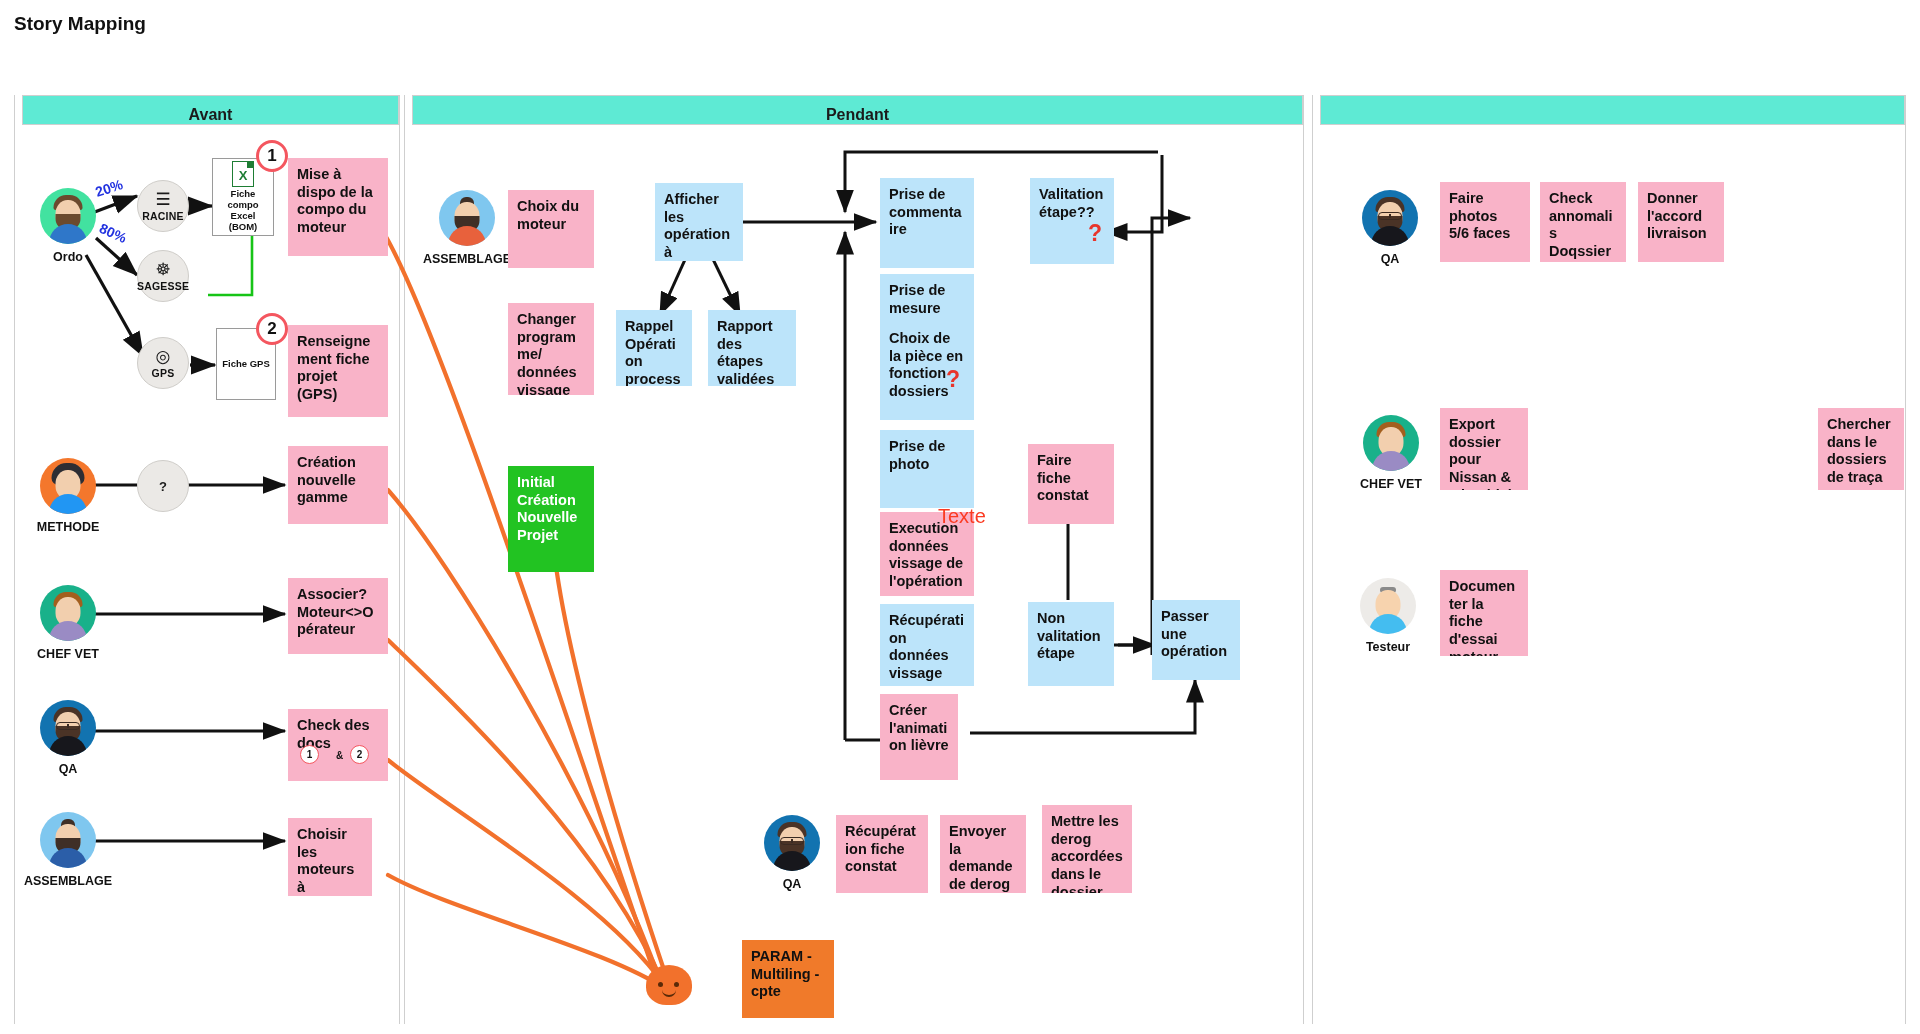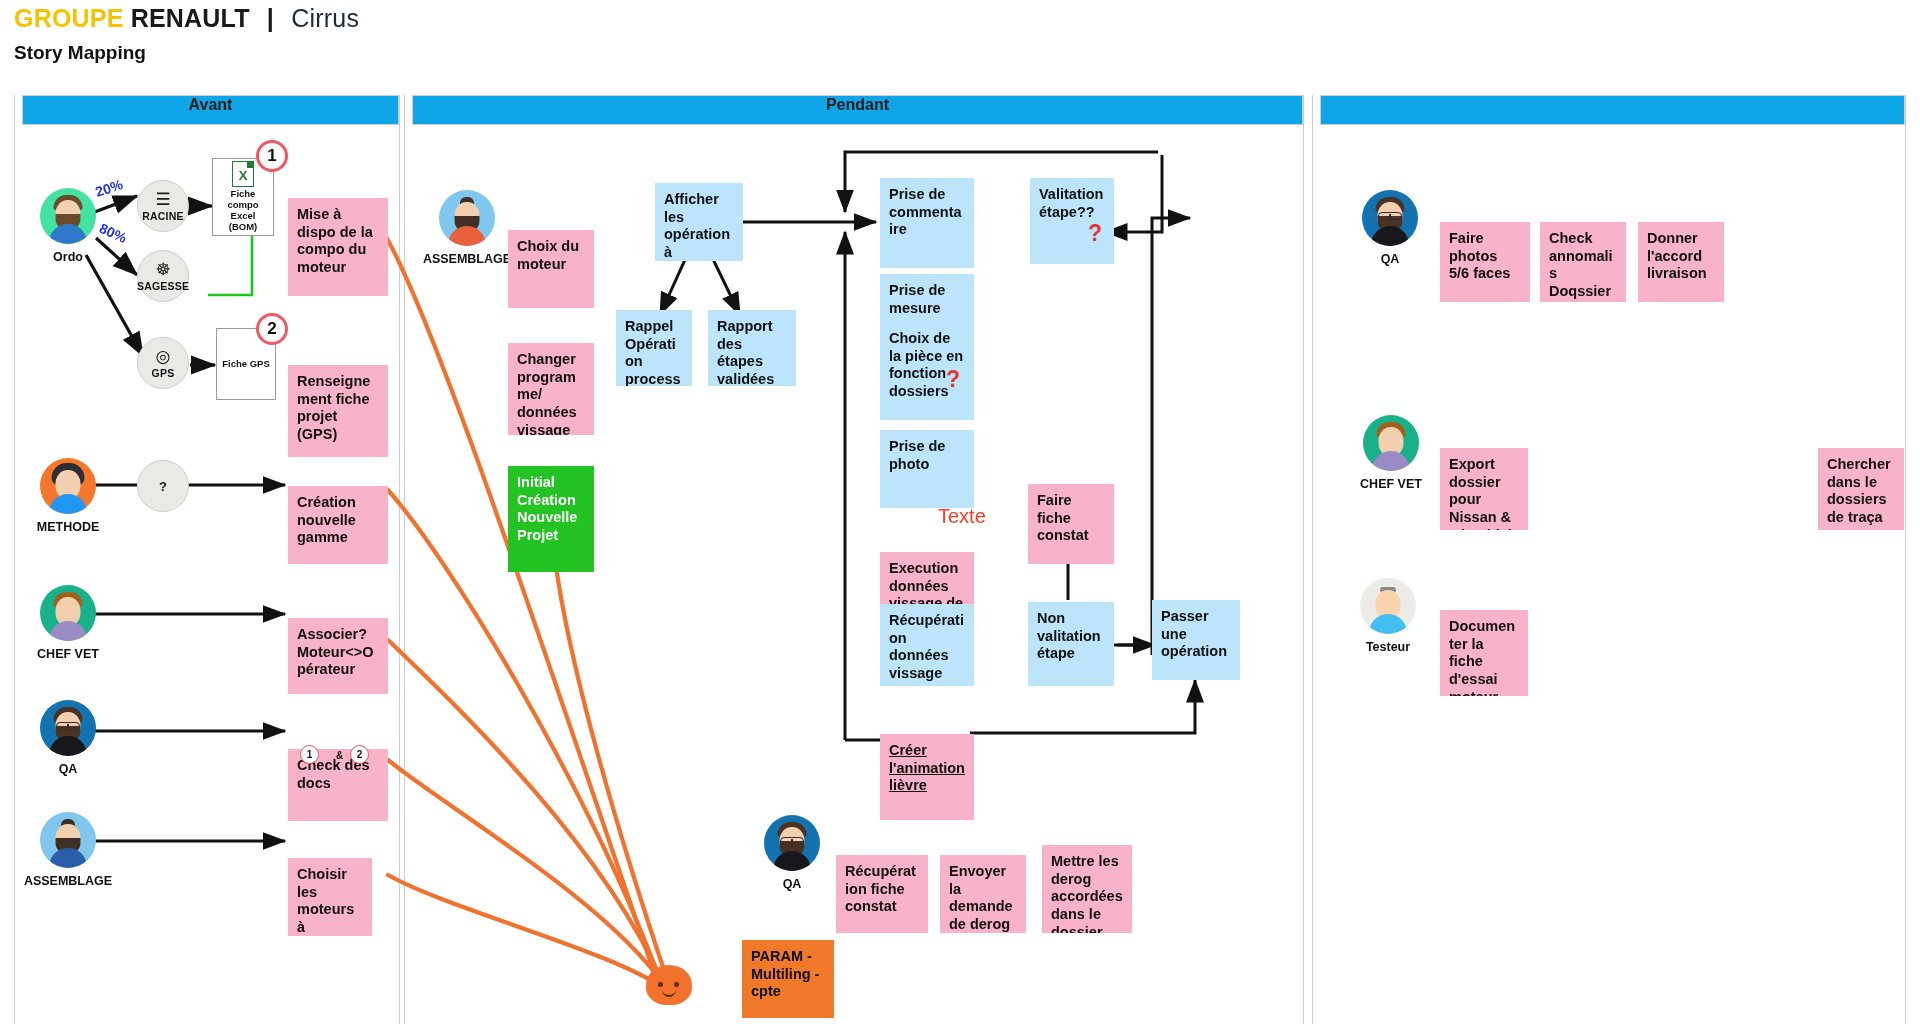--- a/index.html
+++ b/index.html
@@ -21,32 +21,32 @@
   .brand .prod { color:#1b2a3a; font-weight:normal; font-size:25px;}
   .subtitle { font-size:19px; font-weight:bold; color:#111; margin-top:9px; }
 
   
   .col { position:absolute; top:95px; bottom:10px; border-left:1px solid #cfcfcf; border-right:1px solid #cfcfcf; }
   #col-avant  { left:14px;   width:386px; }
   #col-pendant{ left:404px;  width:900px; }
   #col-apres  { left:1312px; width:594px; }
   .col-head {
     position:absolute; left:7px; right:0; top:0; height:30px;
-    background:#0ea5e9; border:1px solid #cfcfcf;
-    display:flex; align-items:flex-start; justify-content:center;
+    background:#5eead4; border:1px solid #cfcfcf;
+    display:flex; align-items:flex-end; justify-content:center;
     font-size:16px; font-weight:bold; color:#1b1b1b;
   }
 
   
   .card {
     position:absolute; padding:8px 9px;
     font-size:14.5px; line-height:1.22; font-weight:bold; color:#111;
     word-wrap:break-word; overflow:hidden;
   }
-  .card.pink  { background:#f9b3c8;margin-top:40px; }
+  .card.pink  { background:#f9b3c8; }
   .card.blue  { background:#bce4fa; }
   .card.green { background:#22c322; color:#fff; }
   .card.orange{ background:#f07a2a; color:#111;margin-left:36px; }
 
   .persona { position:absolute; width:72px; text-align:center; }
   .persona .av {
     width:56px; height:56px; border-radius:50%; margin:0 auto;
     position:relative; overflow:hidden;
   }
   .persona .lbl { font-size:12.5px; font-weight:bold; margin-top:6px; white-space:nowrap; }
@@ -108,26 +108,20 @@
   .pctlabel { position:absolute; color:#2232e0; font-size:14px; font-weight:bold; }
 
   svg.overlay { position:absolute; left:0; top:0; width:1920px; height:1034px;
                 pointer-events:none; overflow:visible; }
   .octo { position:absolute; }
 </style>
 </head>
 <body>
 
 <div id="header">
-  <div class="brand">
-    <span class="grp">GROUPE</span>
-    <span class="ren">RENAULT</span>
-    <span class="bar">|</span>
-    <span class="prod">Cirrus</span>
-  </div>
   <div class="subtitle">Story Mapping</div>
 </div>
 
 <div class="col" id="col-avant">
   <div class="col-head">
     <span>Avant</span>
   </div>
 </div>
 <div class="col" id="col-pendant">
   <div class="col-head">
@@ -330,21 +324,21 @@
 <div class="card blue" style="left:880px; top:178px; width:94px; height:90px;">Prise de commentaire</div>
 <div class="card blue" style="left:880px; top:274px; width:94px; height:62px;">Prise de mesure</div>
 <div class="card blue" style="left:880px; top:322px; width:94px; height:98px;">Choix de la pièce en fonction dossiers</div>
 <div class="qmark" style="left:946px; top:368px;">?</div>
 
 <div class="card blue" style="left:880px; top:430px; width:94px; height:78px;">Prise de photo</div>
 <div class="card pink" style="left:880px; top:512px; width:94px; height:84px;">Execution données vissage de l'opération</div>
 <div class="redtext" style="left:938px; top:506px;">Texte</div>
 
 <div class="card blue" style="left:880px; top:604px; width:94px; height:82px;">Récupération données vissage</div>
-<div class="card pink" style="left:880px; top:694px; width:94px; height:86px;text-decoration:underline;">Créer l'animation lièvre</div>
+<div class="card pink" style="left:880px; top:694px; width:78px; height:86px;">Créer l'animation lièvre</div>
 
 <div class="card blue" style="left:1030px; top:178px; width:84px; height:86px;">Valitation étape??</div>
 <div class="qmark" style="left:1088px; top:222px;">?</div>
 
 <div class="card pink" style="left:1028px; top:444px; width:86px; height:80px;">Faire fiche constat</div>
 <div class="card blue" style="left:1028px; top:602px; width:86px; height:84px;">Non valitation étape</div>
 <div class="card blue" style="left:1152px; top:600px; width:88px; height:80px;">Passer une opération</div>
 
 <div class="card pink" style="left:836px; top:815px; width:92px; height:78px;">Récupération fiche constat</div>
 <div class="card pink" style="left:940px; top:815px; width:86px; height:78px;">Envoyer la demande de derog</div>

